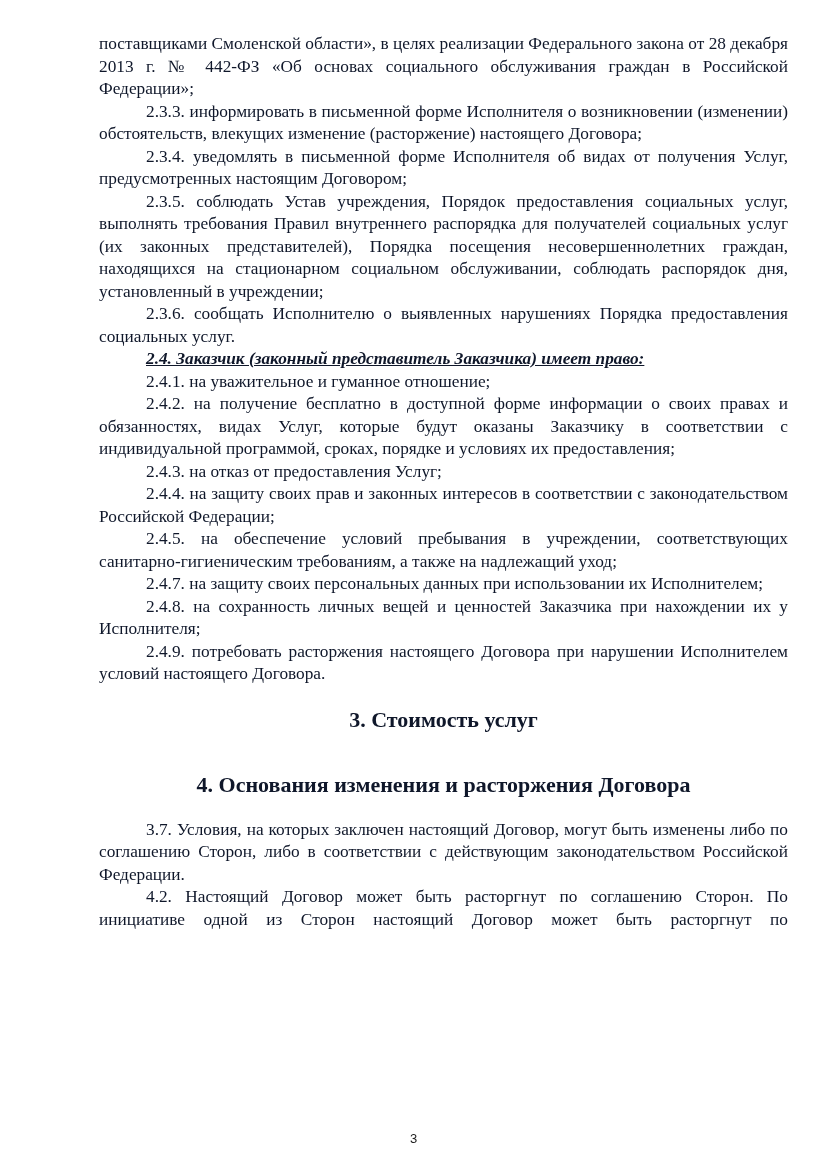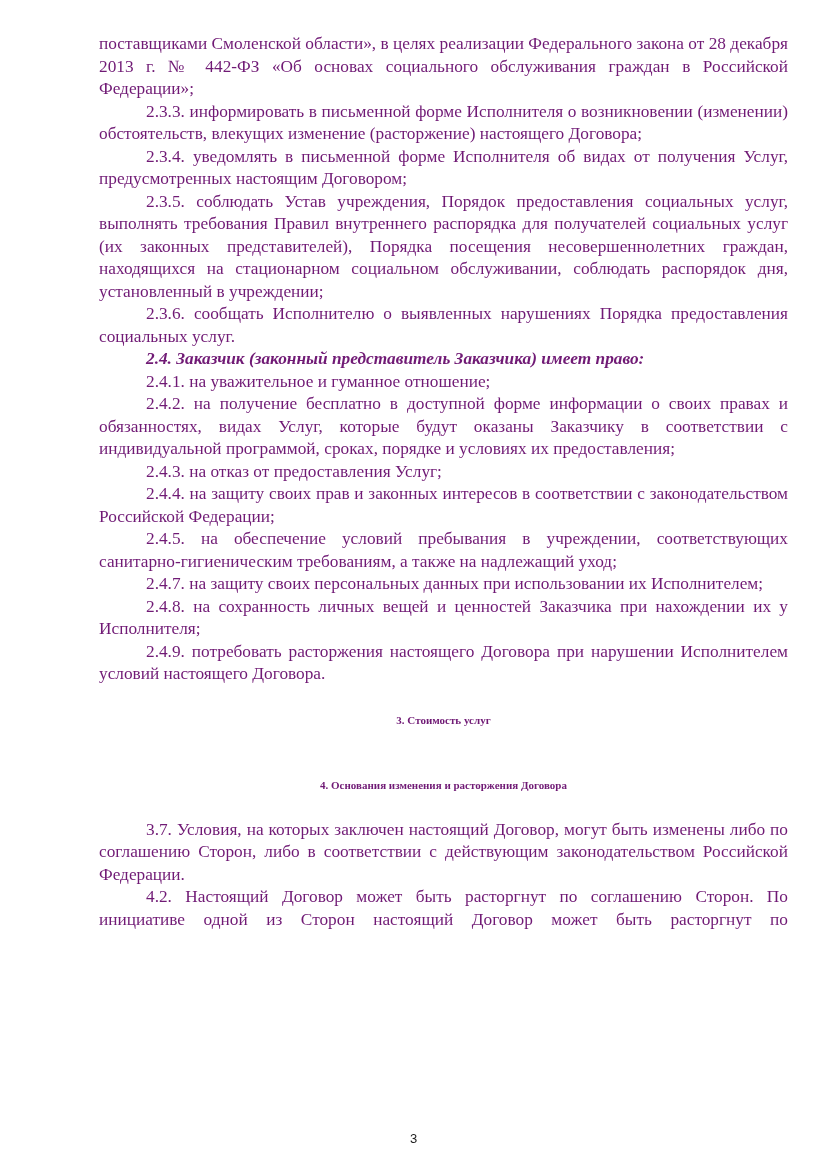--- a/index.html
+++ b/index.html
@@ -1,27 +1,27 @@
 <!DOCTYPE html>
 <html><head>
   <meta charset="utf-8">
   <style>
     html, body { margin: 0; padding: 0; background: #ffffff; }
     body { width: 827px; height: 1169px; position: relative; overflow: hidden; }
     .page {
       position: absolute; left: 99px; top: 33px; width: 689px;
       font-family: "Liberation Serif", serif;
-      font-size: 17.3px; line-height: 22.5px; color: #701a75;
+      font-size: 17.3px; line-height: 22.5px; color: #0f172a;
     }
     .p { margin: 0; text-align: justify; text-align-last: left; }
     .ind { text-indent: 47px; }
     .justify-last { text-align-last: justify; }
-    .bi { font-weight: bold; font-style: italic; }
+    .bi { font-weight: bold; font-style: italic; text-decoration: underline; }
     .heading {
-      margin: 0; font-weight: bold; text-align: center; font-size: 11px;
+      margin: 0; font-weight: bold; text-align: center; font-size: 22px;
     }
     .gap-before-h3 { height: 23px; }
     .gap-after-h3 { height: 21px; }
     .gap-before-h4 { height: 22px; }
     .gap-after-h4 { height: 22px; }
     .pagenum {
       position: absolute; left: 0; width: 827px; top: 1131px;
       text-align: center; font-family: "Liberation Sans", sans-serif;
       font-size: 13px; color: #222;
     }

